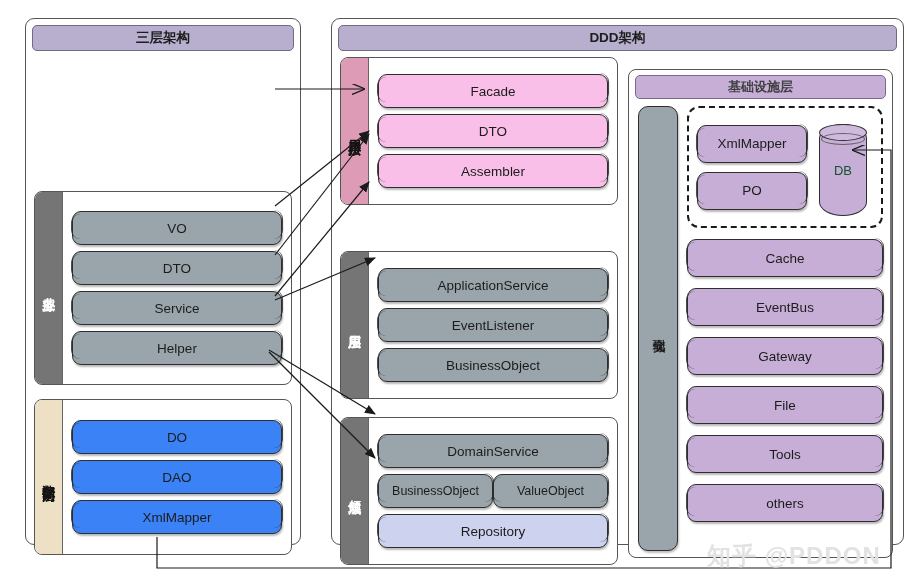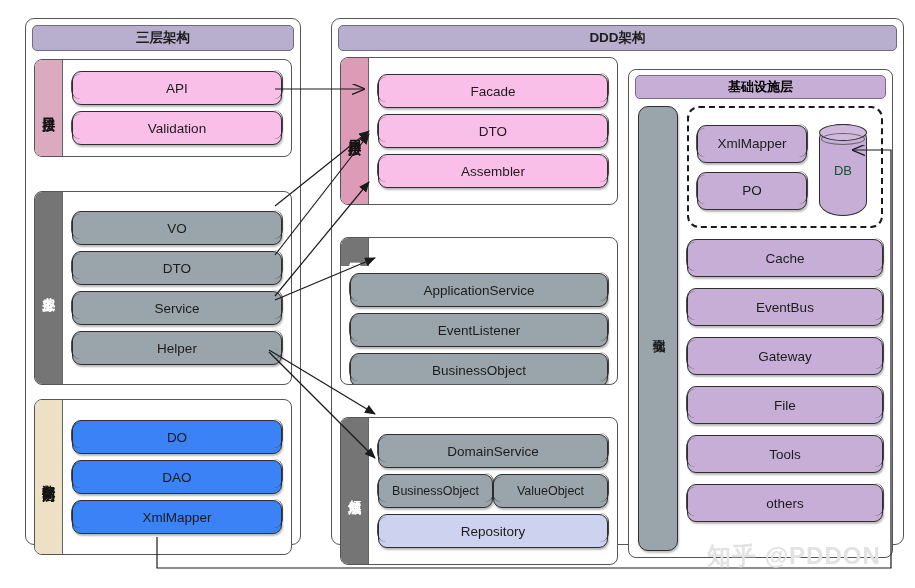--- a/index.html
+++ b/index.html
@@ -68,21 +68,21 @@
   #ddd-inner{position:absolute;left:6px;top:38px;width:282px;bottom:8px;}
   .lyr-ui .side-label{background:#dd9bb5;}
   .lyr-app .side-label,.lyr-domain .side-label{background:#757575;}
   .lyr-app .side-label span,.lyr-domain .side-label span{color:#fff;}
 
   
   #p-infra{position:absolute;left:296px;top:50px;width:265px;height:489px;
            border:1.5px solid #555;border-radius:8px;background:#fff;box-sizing:border-box;}
   #infra-title{position:absolute;left:6px;top:5px;right:6px;height:24px;
     background:#c6aed7;border:1px solid #7a6a88;border-radius:5px;
-    display:flex;align-items:center;justify-content:center;font-weight:bold;font-size:13px;color:#000000;
+    display:flex;align-items:center;justify-content:center;font-weight:bold;font-size:13px;color:#404040;
     box-sizing:border-box;}
   #repo-impl{position:absolute;left:9px;top:36px;width:40px;height:445px;
     background:#9aa5ab;border:1.6px solid #2e2e2e;border-radius:10px;
     display:flex;align-items:center;justify-content:center;box-sizing:border-box;
     box-shadow:1px 2px 2px rgba(0,0,0,.25);}
   #repo-impl span{writing-mode:vertical-rl;text-orientation:upright;font-size:13px;color:#1a1a1a;line-height:1.6;}
   #infra-col{position:absolute;left:58px;top:36px;right:9px;bottom:8px;}
   #dashed-group{position:relative;border:2.4px dashed #1a1a1a;border-radius:12px;
     padding:8px;display:flex;gap:8px;box-sizing:border-box;height:122px;}
   #dashed-left{flex:1;display:flex;flex-direction:column;justify-content:center;gap:9px;}
@@ -104,29 +104,20 @@
              font-weight:bold;letter-spacing:1px;user-select:none;}
 </style>
 </head>
 <body>
 
 <div id="stage">
 
   <div class="panel" id="p-three">
     <div class="panel-title">三层架构</div>
 
-    <div class="layer lyr-interface" style="left:8px;top:40px;width:258px;height:98px;">
-      <div class="side-label">
-        <span>接口层</span>
-      </div>
-      <div class="layer-body">
-        <div class="box pink">API</div>
-        <div class="box pink">Validation</div>
-      </div>
-    </div>
 
     <div class="layer lyr-business" style="left:8px;top:172px;width:258px;height:194px;">
       <div class="side-label">
         <span>业务层</span>
       </div>
       <div class="layer-body">
         <div class="box gray">VO</div>
         <div class="box gray">DTO</div>
         <div class="box gray">Service</div>
         <div class="box gray">Helper</div>
@@ -154,21 +145,21 @@
         <div class="side-label">
           <span>用户接口层</span>
         </div>
         <div class="layer-body">
           <div class="box pink">Facade</div>
           <div class="box pink">DTO</div>
           <div class="box pink">Assembler</div>
         </div>
       </div>
 
-      <div class="layer lyr-app" style="left:2px;top:180px;width:278px;height:148px;flex-direction:column;">
+      <div class="layer lyr-app" style="left:2px;top:194px;width:278px;height:148px;">
         <div class="side-label">
           <span>应用层</span>
         </div>
         <div class="layer-body">
           <div class="box gray">ApplicationService</div>
           <div class="box gray">EventListener</div>
           <div class="box gray">BusinessObject</div>
         </div>
       </div>
 

